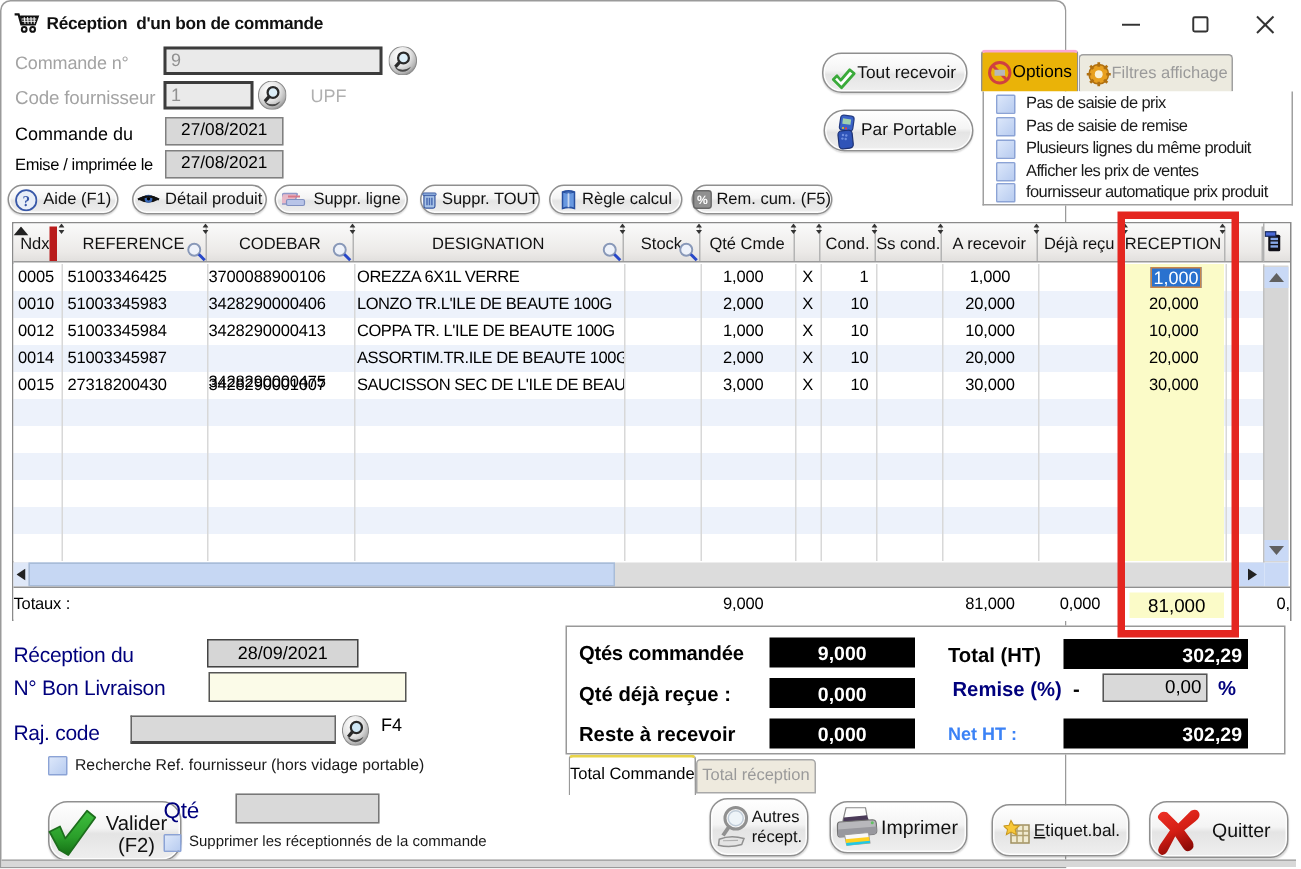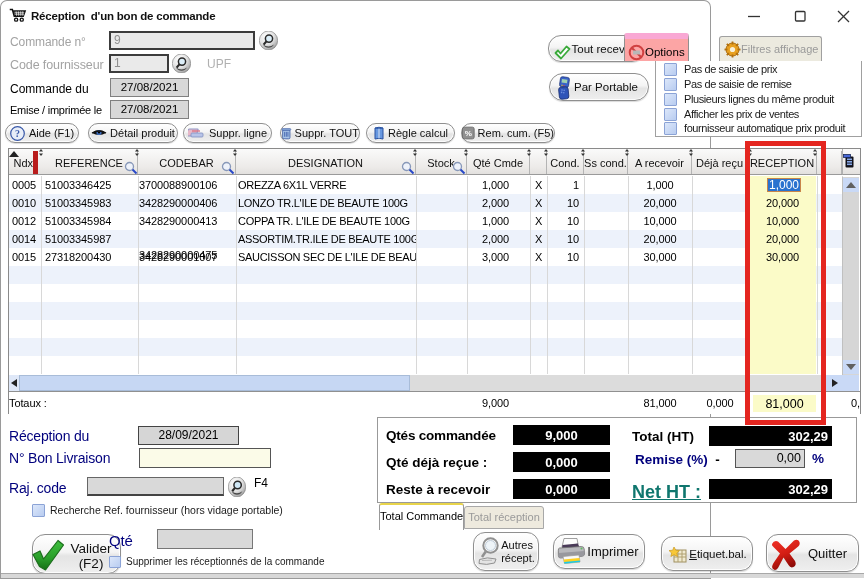--- a/index.html
+++ b/index.html
@@ -114,21 +114,21 @@
         <line x1="0.5" y1="8.5" x2="3.5" y2="8.5"></line>
             <line x1="13.5" y1="8.5" x2="16.5" y2="8.5"></line>
         <line x1="2.8" y1="2.8" x2="4.9" y2="4.9"></line>
             <line x1="12.1" y1="12.1" x2="14.2" y2="14.2"></line>
         <line x1="2.8" y1="14.2" x2="4.9" y2="12.1"></line>
             <line x1="12.1" y1="4.9" x2="14.2" y2="2.8"></line>
       </g>
     </svg>
     <div class="abs" style="left:21px;top:6px;font-size:11px;color:#9a9a9a;">Filtres affichage</div>
   </div>
-  <div class="abs" style="left:624px;top:33px;width:65px;height:28px;background:#fca5a5;border:1px solid #909090;border-bottom:none;border-top:6px solid #f9a8d4;border-radius:3px 3px 0 0;">
+  <div class="abs" style="left:654px;top:33px;width:65px;height:28px;background:#eab308;border:1px solid #909090;border-bottom:none;border-top:2px solid #f9a8d4;border-radius:3px 3px 0 0;">
     <svg class="abs" style="left:3px;top:5px;" width="17" height="17" viewBox="0 0 17 17">
       <circle cx="8.5" cy="8.5" r="6.8" fill="none" stroke="#d04040" stroke-width="2"></circle>
       <line x1="3.7" y1="3.7" x2="13.3" y2="13.3" stroke="#d04040" stroke-width="2"></line>
       <rect x="5" y="6.5" width="7" height="4" fill="#b8b8b8"></rect>
     </svg>
     <div class="abs" style="left:20px;top:7px;font-size:11.5px;color:#000;">Options</div>
   </div>
 
   <div class="abs" style="left:655px;top:61px;width:207px;height:76px;background:#fff;border:1px solid #a0a0a0;border-top:none;"></div>
   <div class="cb" style="left:664px;top:63px;"></div>
@@ -428,21 +428,21 @@
   <div class="blackfield" style="left:513px;top:425px;width:97px;height:20px;justify-content:center;">9,000</div>
   <div class="abs" style="left:386px;top:455px;font-size:13.5px;font-weight:bold;color:#000;">Qté déjà reçue :</div>
   <div class="blackfield" style="left:513px;top:452px;width:97px;height:20px;justify-content:center;">0,000</div>
   <div class="abs" style="left:386px;top:482px;font-size:13.5px;font-weight:bold;color:#000;">Reste à recevoir</div>
   <div class="blackfield" style="left:513px;top:479px;width:97px;height:20px;justify-content:center;">0,000</div>
   <div class="abs" style="left:632px;top:429px;font-size:13.5px;font-weight:bold;color:#000;">Total (HT)</div>
   <div class="blackfield" style="left:709px;top:426px;width:123px;height:20px;justify-content:flex-end;padding-right:4px;">302,29</div>
   <div class="abs" style="left:635px;top:452px;font-size:13.5px;font-weight:bold;color:#00007d;">Remise (%)&nbsp; <span style="color:#000;">-</span></div>
   <div class="abs" style="left:735px;top:449px;width:70px;height:19px;background:#d9d9d9;border:1px solid #555;font-size:12.5px;color:#000;text-align:right;padding-right:3px;line-height:17px;">0,00</div>
   <div class="abs" style="left:812px;top:451px;font-size:13.5px;font-weight:bold;color:#00007d;">%</div>
-  <div class="abs" style="left:632px;top:482px;font-size:18px;font-weight:bold;color:#0f766e;text-decoration:underline;">Net HT :</div>
+  <div class="abs" style="left:632px;top:482px;font-size:12px;font-weight:bold;color:#3b82f6;">Net HT :</div>
   <div class="blackfield" style="left:709px;top:479px;width:123px;height:20px;justify-content:flex-end;padding-right:4px;">302,29</div>
 
   <div class="abs" style="left:464px;top:506px;width:80px;height:23px;background:#eeeade;border:1px solid #a8a8a8;border-radius:3px 3px 0 0;font-size:11px;color:#9a9a9a;text-align:center;line-height:21px;">Total réception</div>
   <div class="abs" style="left:379px;top:503px;width:85px;height:27px;background:#fff;border:1px solid #999;border-bottom:none;border-top:2px solid #e8d44a;border-radius:3px 3px 0 0;font-size:11px;color:#000;text-align:center;line-height:22px;">Total Commande</div>
 </div>
 
 <div id="botbtns">
   <div class="pill" style="left:473px;top:532px;width:66px;height:39px;border-radius:12px;">
     <svg class="abs" style="left:3px;top:3px;" width="26" height="31" viewBox="0 0 26 31">
       <circle cx="13.5" cy="9.5" r="7.2" fill="#f6f6f6" stroke="#909090" stroke-width="2"></circle>

